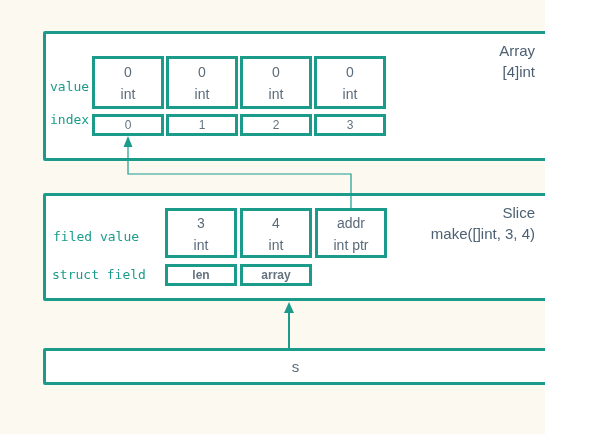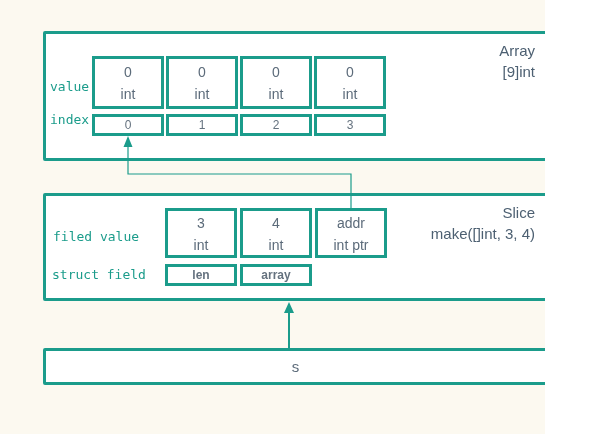--- a/index.html
+++ b/index.html
@@ -102,21 +102,21 @@
   .arrow-head { fill: var(--teal, #1B9C8B); stroke: none; }
 </style>
 </head>
 <body>
 
 <div class="canvas">
 
   <div class="box array-box">
     <div class="box-title">
       <div>Array</div>
-      <div>[9]int</div>
+      <div>[4]int</div>
     </div>
   </div>
   <div class="row-label value-label">value</div>
   <div class="row-label index-label">index</div>
 
   <div class="cells gap2 value-cells">
     <div class="cell big-cell">
       <div>0</div>
       <div>int</div>
     </div>

